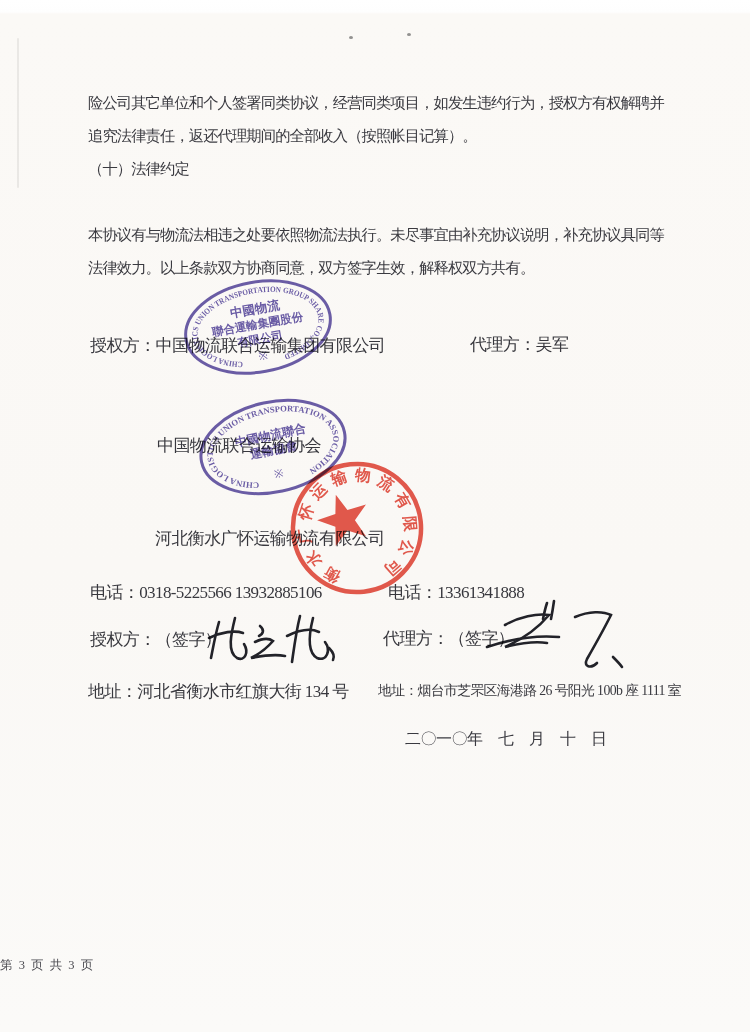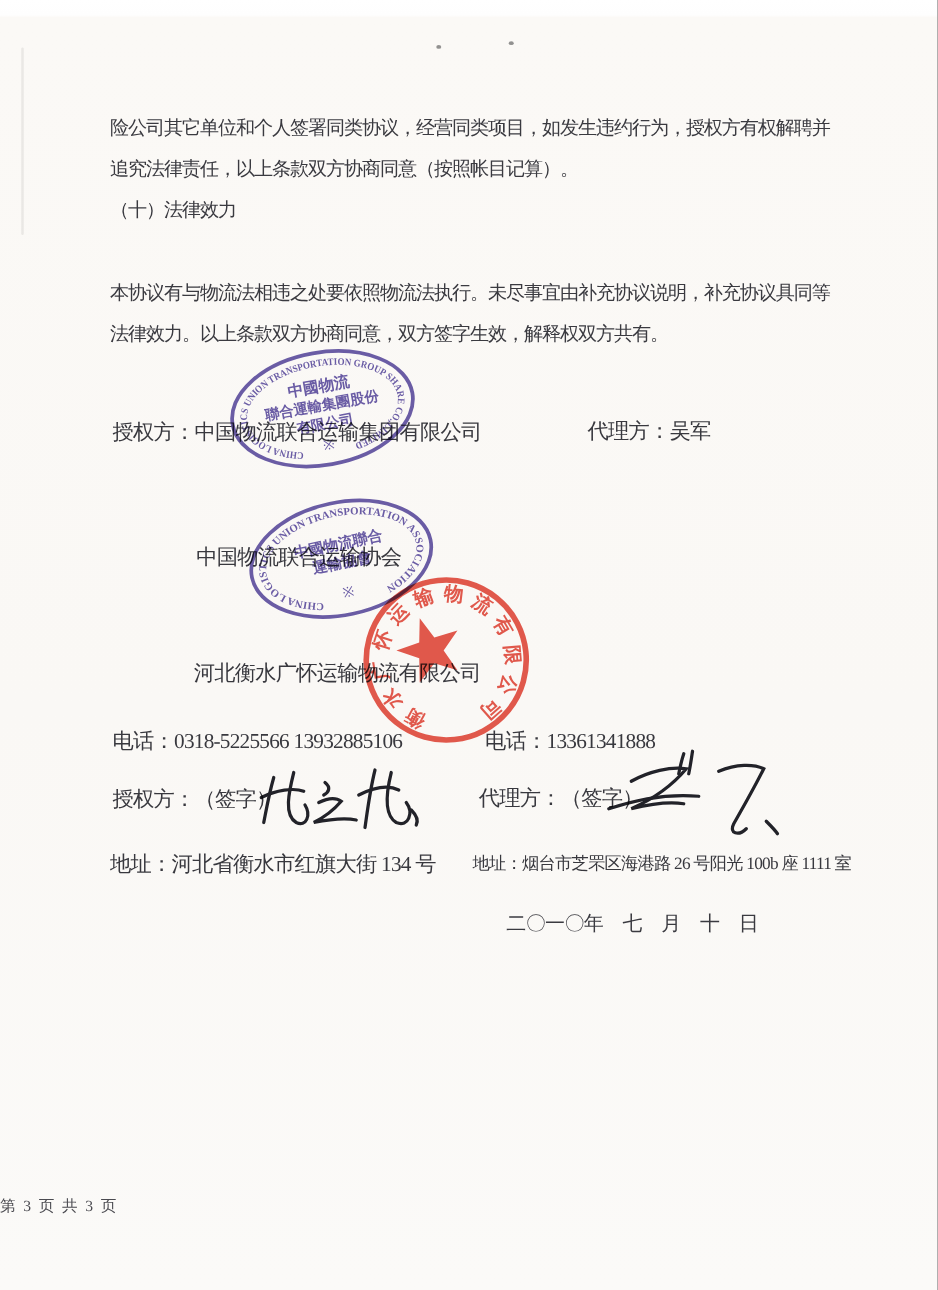--- a/index.html
+++ b/index.html
@@ -24,22 +24,22 @@
 </head>
 <body>
 
 <div id="paper">
 
   <div class="edge-line"></div>
   <div class="speck" style="left:349px;top:36px;"></div>
   <div class="speck" style="left:407px;top:33px;"></div>
 
   <div class="bodyline" style="top:94px;">险公司其它单位和个人签署同类协议，经营同类项目，如发生违约行为，授权方有权解聘并</div>
-  <div class="bodyline" style="top:127px;">追究法律责任，以上条款双方协商同意（按照帐目记算）。</div>
-  <div class="bodyline" style="top:160px;">（十）法律效力</div>
+  <div class="bodyline" style="top:127px;">追究法律责任，返还代理期间的全部收入（按照帐目记算）。</div>
+  <div class="bodyline" style="top:160px;">（十）法律约定</div>
   <div class="bodyline" style="top:259px;">法律效力。以上条款双方协商同意，双方签字生效，解释权双方共有。</div>
   <div class="bodyline" style="top:226px;">本协议有与物流法相违之处要依照物流法执行。未尽事宜由补充协议说明，补充协议具同等</div>
 
   <div class="fieldline" style="left:90px;top:334px;">授权方：中国物流联合运输集团有限公司</div>
   <div class="fieldline" style="left:470px;top:333px;">代理方：吴军</div>
   <div class="fieldline" style="left:157px;top:434px;">中国物流联合运输协会</div>
   <div class="fieldline" style="left:155px;top:527px;">河北衡水广怀运输物流有限公司</div>
 
   <div class="fieldline" style="left:90px;top:581px;">电话：0318-5225566   13932885106</div>
   <div class="fieldline" style="left:388px;top:581px;">电话：13361341888</div>

